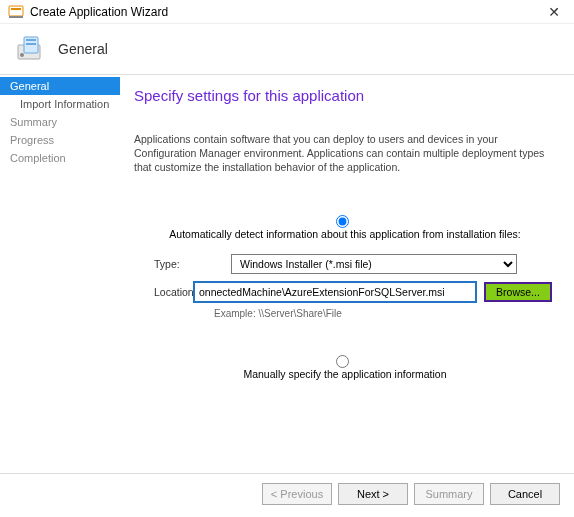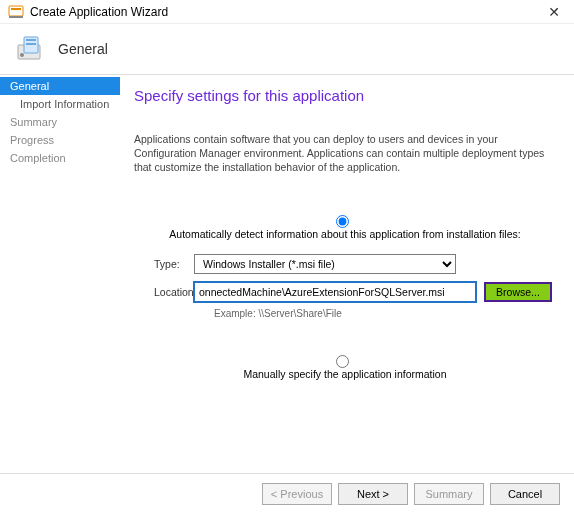--- a/index.html
+++ b/index.html
@@ -19,21 +19,21 @@
 .sidebar .item.sub { padding-left: 20px; color: #555; }
 .sidebar .item.muted { color: #888; }
 .main { flex: 1; padding: 12px 18px 8px 14px; position: relative; }
 .main h1 { font-size: 15px; font-weight: 400; color: #6d28d9; margin-bottom: 28px; }
 .desc { font-size: 10.5px; color: #444; line-height: 1.35; margin-bottom: 40px; }
 .radio-row { display: flex; align-items: center; margin-bottom: 14px; font-size: 10.5px; flex-direction: column; }
 .radio-row input { margin-right: 6px; }
 .form-row { display: flex; align-items: center; margin-bottom: 8px; font-size: 10.5px; }
 .form-row .lbl { width: 60px; padding-left: 20px; color: #333; }
 .form-row select, .form-row input[type=text] { font-size: 10.5px; height: 20px; padding: 1px 4px; border: 1px solid #7a7a7a; background: #fff; }
-.form-row select { width: 262px; }
+.form-row select { width: 286px; margin-left: 37px; }
 .form-row input[type=text] { width: 282px; border-color: #2174c6; outline: 1px solid #2174c6; }
 .form-row .browse { margin-left: 8px; width: 68px; height: 20px; font-size: 10.5px; background: #84cc16; border: 2px solid #4c1d95; cursor: default; }
 .example { font-size: 10px; color: #666; padding-left: 80px; margin-top: -2px; margin-bottom: 36px; }
 .footer { height: 40px; border-top: 1px solid #ddd; display: flex; align-items: center; justify-content: flex-end; padding: 0 14px; gap: 6px; }
 .footer button { width: 70px; height: 22px; font-size: 11px; border: 1px solid #aaa; background: #efefef; cursor: default; }
 .footer button:disabled { color: #999; background: #f4f4f4; }
 </style>
 </head>
 <body>
 

